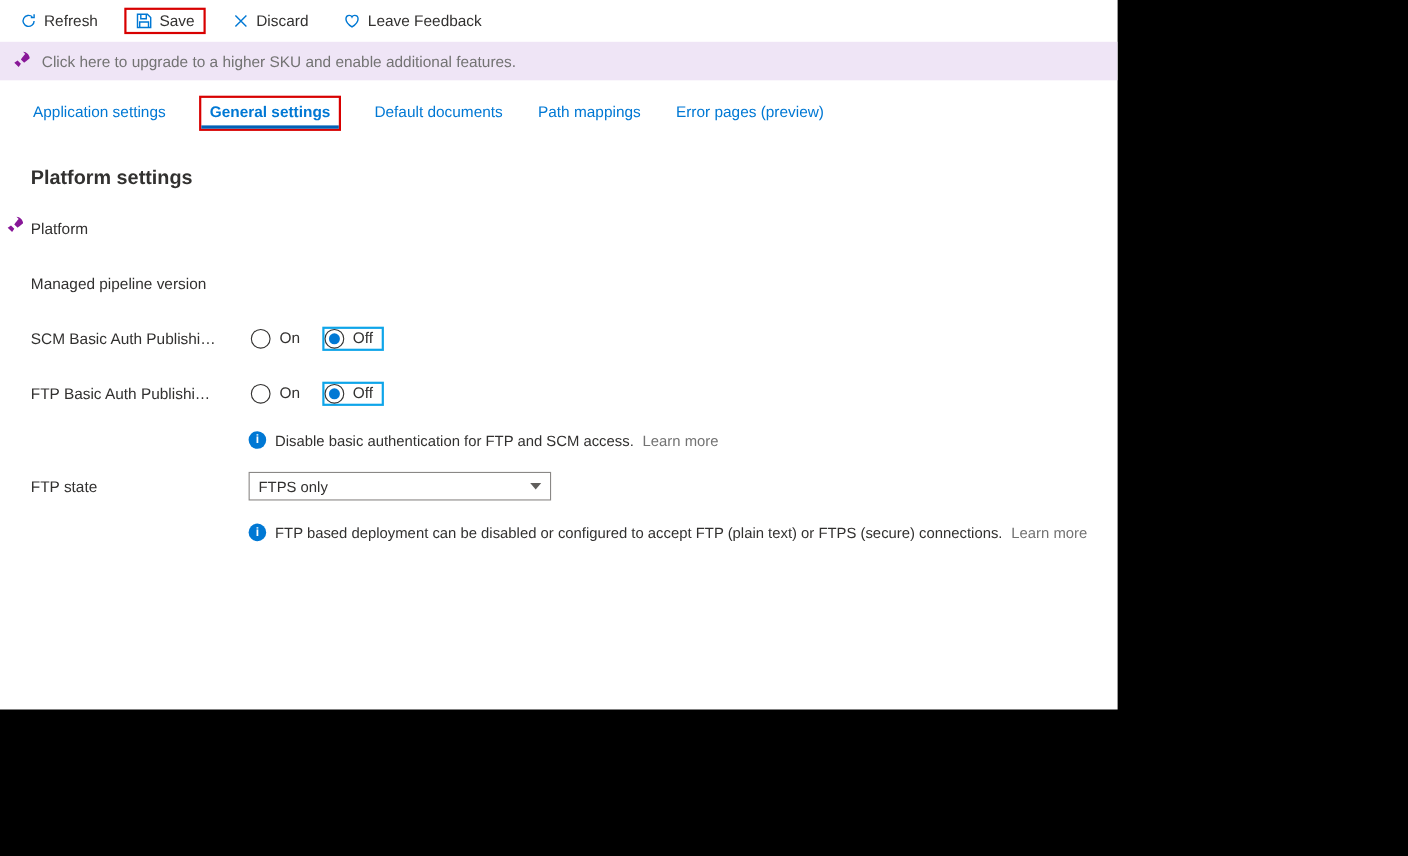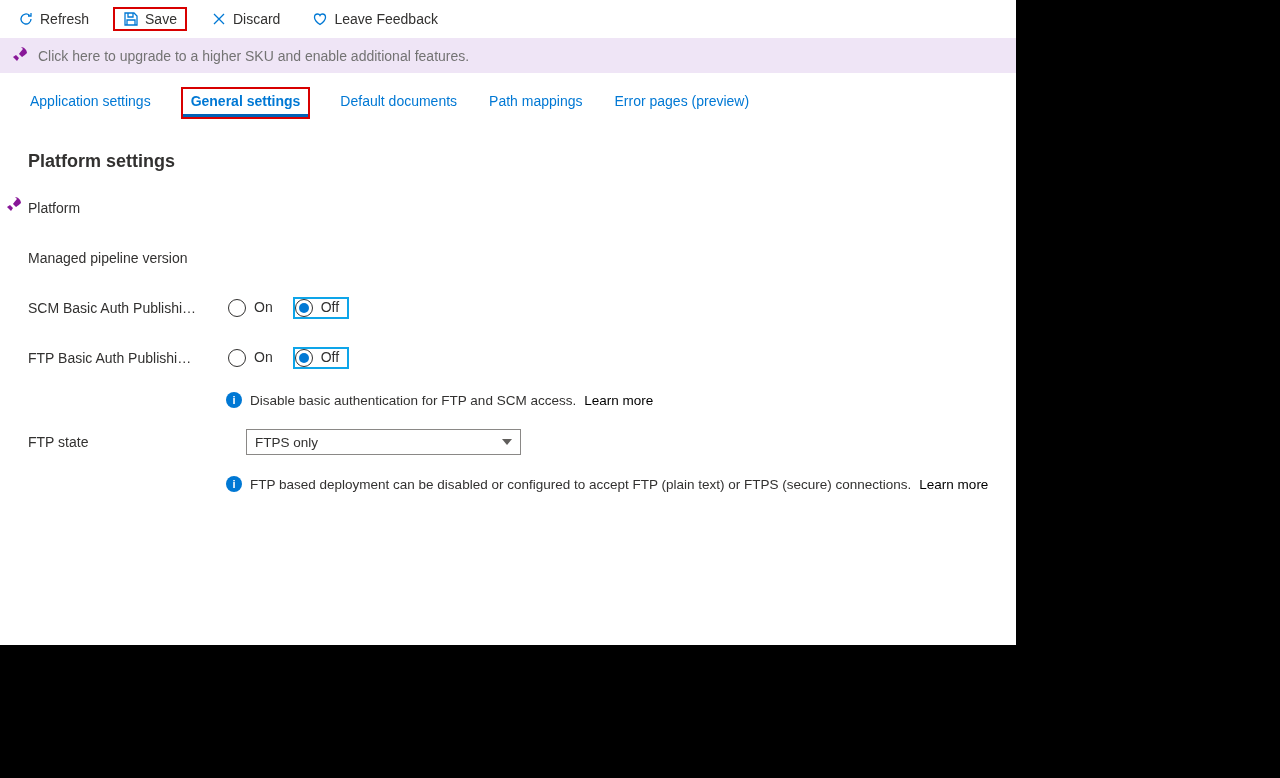--- a/index.html
+++ b/index.html
@@ -38,21 +38,21 @@
 
   
   .radio-group { display:flex; align-items:center; gap:14px; }
   .radio-opt { display:flex; align-items:flex-start; gap:8px; cursor:pointer; padding:2px 6px 2px 2px; }
   .radio-circle { width:18px; height:18px; border:1px solid #323130; border-radius:50%; display:flex; align-items:center; justify-content:center; }
   .radio-circle.checked::after { content:""; width:10px; height:10px; background:#0078d4; border-radius:50%; }
   .radio-opt.highlighted { border:2px solid #0ea5e9; padding:0 8px 0 0; }
 
   .info-line { margin-left:198px; display:flex; align-items:center; gap:8px; font-size:13.5px; color:#323130; padding:2px 0 10px 28px; }
   .info-icon { width:16px; height:16px; border-radius:50%; background:#0078d4; color:#fff; display:flex; align-items:center; justify-content:center; font-size:11px; font-weight:700; flex:0 0 16px; }
-  .info-line a { color:#000000; text-decoration:none; cursor:pointer; }
+  .info-line a { color:#737373; text-decoration:none; cursor:pointer; }
 </style>
 </head>
 <body>
 
 <div class="app">
 
   <div class="toolbar">
     <div class="tb-btn">
       <span class="tb-icon">
         <svg viewBox="0 0 16 16">
@@ -150,21 +150,21 @@
     </div>
   </div>
 
   <div class="info-line">
     <span class="info-icon">i</span>
     <span>Disable basic authentication for FTP and SCM access.</span>
     <a>Learn more</a>
   </div>
 
   <div class="section" style="padding-top:0;">
-    <div class="row" style="margin-top:6px;gap:20px;">
+    <div class="row" style="margin-top:6px;">
       <div class="label">FTP state</div>
       <div class="select">
         <span>FTPS only</span>
         <span class="chev"></span>
       </div>
     </div>
   </div>
 
   <div class="info-line">
     <span class="info-icon">i</span>

